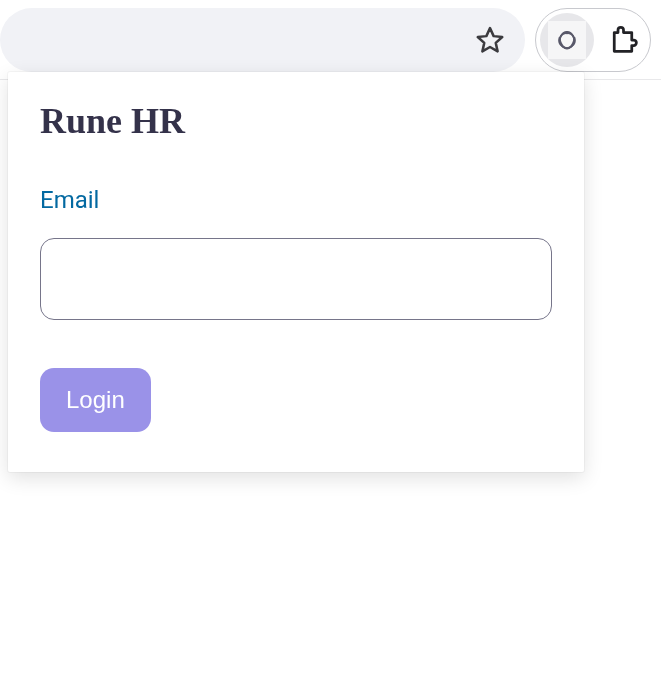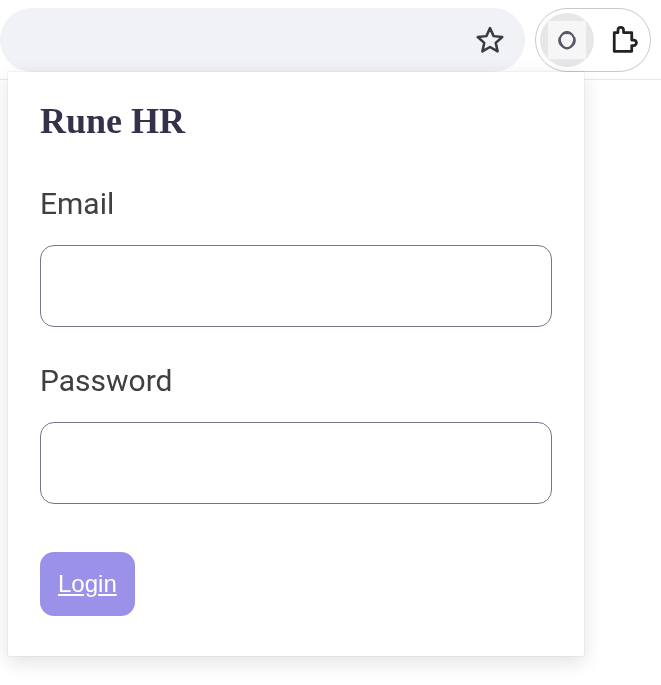--- a/index.html
+++ b/index.html
@@ -98,22 +98,22 @@
       font-family: Georgia, "Times New Roman", serif;
       font-size: 36px;
       font-weight: 700;
       color: #34324a;
       margin-bottom: 44px;
     }
     .field-group {
       margin-bottom: 36px;
     }
     .field-label {
-      font-size: 30px;
-      color: #404040;
+      font-size: 24px;
+      color: #0369a1;
       margin-bottom: 24px;
       display: block;
     }
     .field-input {
       width: 100%;
       height: 82px;
       border: 1.5px solid #76758a;
       border-radius: 14px;
       font-size: 22px;
       padding: 0 18px;
@@ -121,23 +121,22 @@
       background: #ffffff;
       color: #222;
     }
     .login-button {
       margin-top: 12px;
       background: #9a92e8;
       color: #ffffff;
       border: none;
       border-radius: 14px;
       font-size: 24px;
-      padding: 18px 18px;
+      padding: 18px 26px;
       cursor: pointer;
-      text-decoration: underline;
     }
   </style>
 </head>
 <body>
 
 <div class="browser-bar">
   <div class="address-bar">
     <span class="star-icon">
       <svg viewBox="0 0 24 24" fill="none" stroke="#3b3b3f" stroke-width="2" stroke-linejoin="round" stroke-linecap="round">
         <polygon points="12 2.5 14.9 8.9 21.8 9.6 16.6 14.3 18.1 21.1 12 17.6 5.9 21.1 7.4 14.3 2.2 9.6 9.1 8.9 12 2.5"></polygon>
@@ -166,19 +165,15 @@
 </div>
 
 <div class="login-card">
   <h1 class="app-title">Rune HR</h1>
 
   <div class="field-group">
     <label class="field-label">Email</label>
     <input type="text" class="field-input" value="" style="">
   </div>
 
-  <div class="field-group">
-    <label class="field-label">Password</label>
-    <input type="password" class="field-input" value="" style="">
-  </div>
 
   <button class="login-button">Login</button>
 </div>
 
 </body></html>

